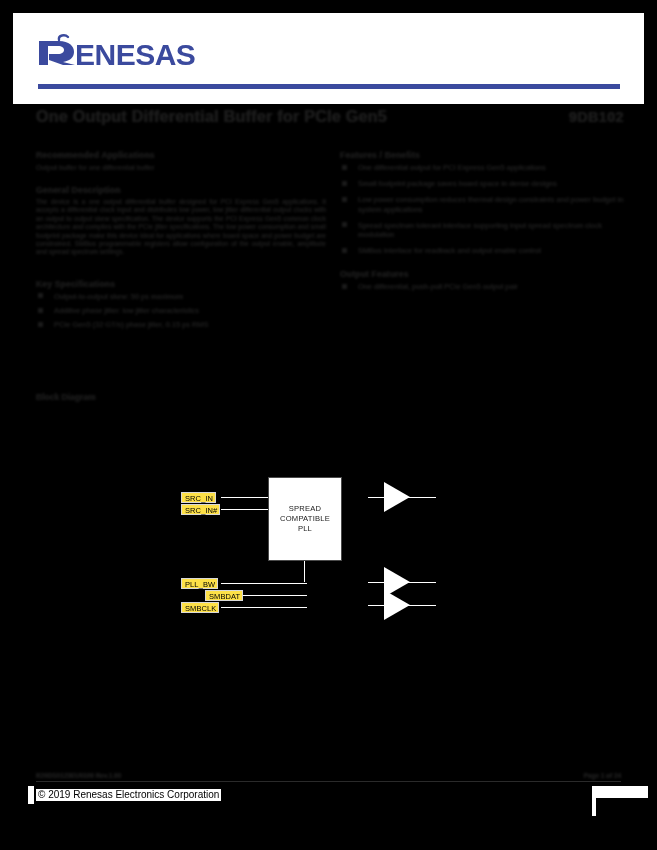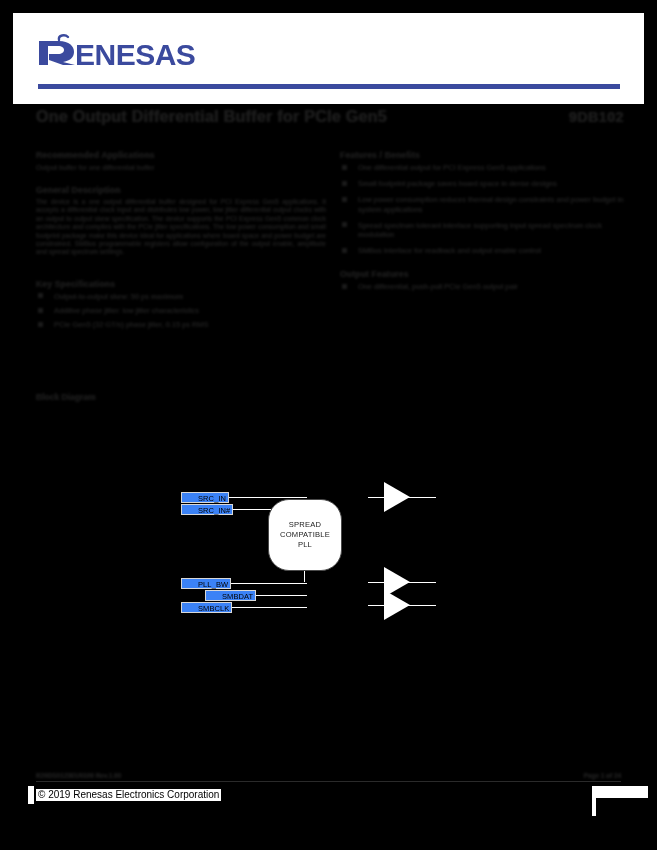--- a/index.html
+++ b/index.html
@@ -167,27 +167,27 @@
     top: 0;
     font-size: 8.5px;
     font-weight: bold;
     color: #1a1a1a;
     filter: blur(0.9px);
     text-shadow: 0 0 1px #101010, 0.5px 0 0 #131313, -0.5px 0 0 #131313;
   }
 
   .pin-box {
     position: absolute;
-    background: #3b82f6;
+    background: #fde047;
     border: 1px solid #d8d8d8;
     color: #000000;
     font-size: 7.5px;
     line-height: 11px;
     height: 11px;
-    padding: 0 2px 0 16px;
+    padding: 0 2px 0 3px;
     white-space: nowrap;
     letter-spacing: .1px;
     box-sizing: border-box;
   }
 
   .blk {
     position: absolute;
     background: #ffffff;
     border: 1px solid #4a4a4a;
     box-sizing: border-box;
@@ -347,21 +347,21 @@
     <div class="wire" style="left:332px; top:190px; width:68px; height:1px;"></div>
     <div class="wire" style="left:332px; top:213px; width:68px; height:1px;"></div>
 
     <div class="pin-box" style="left:145px; top:100px;">SRC_IN</div>
     <div class="pin-box" style="left:145px; top:112px;">SRC_IN#</div>
 
     <div class="pin-box" style="left:145px; top:186px;">PLL_BW</div>
     <div class="pin-box" style="left:145px; top:198px;margin-left:24px;">SMBDAT</div>
     <div class="pin-box" style="left:145px; top:210px;">SMBCLK</div>
 
-    <div class="blk" style="left:232px; top:107px; width:74px; height:72px;border-radius:21px;">
+    <div class="blk" style="left:232px; top:85px; width:74px; height:84px;">
       <div>
         <div>SPREAD</div>
         <div>COMPATIBLE</div>
         <div>PLL</div>
       </div>
     </div>
 
 
     <div class="tri" style="left:348px; top:90px; border-top:15px solid transparent; border-bottom:15px solid transparent; border-left:26px solid #ffffff;"></div>
     <div class="tri" style="left:348px; top:175px; border-top:15px solid transparent; border-bottom:15px solid transparent; border-left:26px solid #ffffff;"></div>

